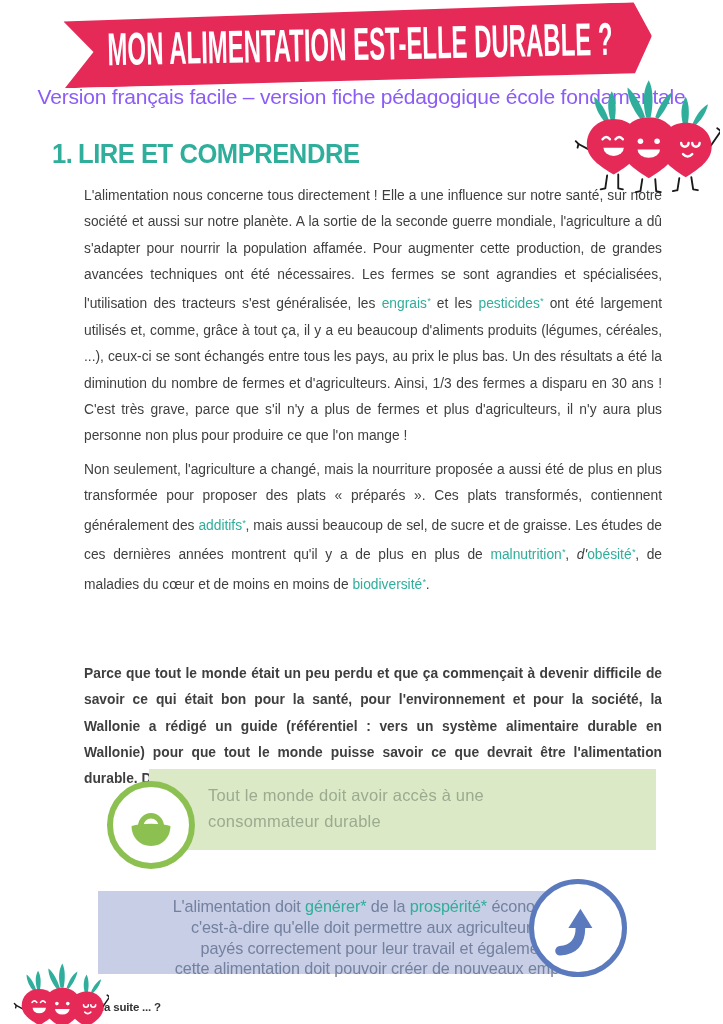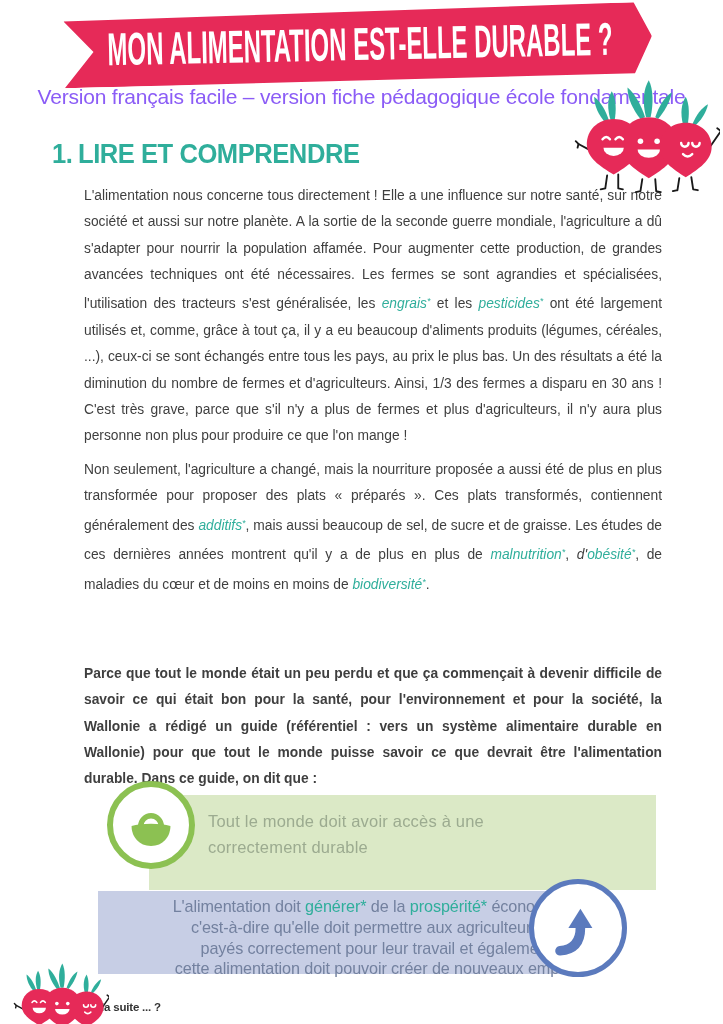--- a/index.html
+++ b/index.html
@@ -41,27 +41,27 @@
   .section-heading .num{margin-right:6px;}
   
   .para{
     position:absolute;left:84px;width:578px;
     font-size:13.8px;line-height:26.3px;text-align:justify;color:var(--body-text);
   }
   .para-1{top:183px;}
   .para-2{top:457px;}
   .para-3{top:591px;}
   .para-4{top:661px;font-weight:bold;}
-  .seg-term{color:var(--teal);font-style:italic;}
+  .seg-term{color:var(--teal);}
   .seg-sup{color:var(--teal);font-size:0.65em;vertical-align:0.5em;font-style:italic;}
   .seg-italic{font-style:italic;}
   .seg-accent{color:var(--teal);}
   
   .green-box{
-    position:absolute;left:149px;top:795px;width:507px;height:95px;
+    position:absolute;left:149px;top:769px;width:507px;height:81px;
     background:var(--green-bg);z-index:1;
   }
   .green-box .txt{
     position:absolute;left:59px;top:13px;width:310px;
     color:var(--green-text);font-size:16.5px;line-height:26px;letter-spacing:0.2px;
   }
   .green-circle{
     position:absolute;left:107px;top:781px;width:88px;height:88px;border-radius:50%;
     background:#fff;border:6px solid var(--green);z-index:2;
     display:flex;align-items:center;justify-content:center;
@@ -143,21 +143,21 @@
 
   <div class="section-heading">
     <span class="num">1.</span><span>LIRE ET COMPRENDRE</span>
   </div>
 
   <p class="para para-1"><span class="seg-plain">L'alimentation nous concerne tous directement ! Elle a une influence sur notre santé, sur notre société et aussi sur notre planète. A la sortie de la seconde guerre mondiale, l'agriculture a dû s'adapter pour nourrir la population affamée. Pour augmenter cette production, de grandes avancées techniques ont été nécessaires. Les fermes se sont agrandies et spécialisées, l'utilisation des tracteurs s'est généralisée, les </span><span class="seg-term">engrais</span><span class="seg-sup">*</span><span class="seg-plain"> et les </span><span class="seg-term">pesticides</span><span class="seg-sup">*</span><span class="seg-plain"> ont été largement utilisés et, comme, grâce à tout ça, il y a eu beaucoup d'aliments produits (légumes, céréales, ...), ceux-ci se sont échangés entre tous les pays, au prix le plus bas. Un des résultats a été la diminution du nombre de fermes et d'agriculteurs. Ainsi, 1/3 des fermes a disparu en 30 ans ! C'est très grave, parce que s'il n'y a plus de fermes et plus d'agriculteurs, il n'y aura plus personne non plus pour produire ce que l'on mange !</span></p>
   <p class="para para-2"><span class="seg-plain">Non seulement, l'agriculture a changé, mais la nourriture proposée a aussi été de plus en plus transformée pour proposer des plats « préparés ». Ces plats transformés, contiennent généralement des </span><span class="seg-term">additifs</span><span class="seg-sup">*</span><span class="seg-plain">, mais aussi beaucoup de sel, de sucre et de graisse. Les études de ces dernières années montrent qu'il y a de plus en plus de </span><span class="seg-term">malnutrition</span><span class="seg-sup">*</span><span class="seg-plain">, </span><span class="seg-italic">d'</span><span class="seg-term">obésité</span><span class="seg-sup">*</span><span class="seg-plain">, de maladies du cœur et de moins en moins de </span><span class="seg-term">biodiversité</span><span class="seg-sup">*</span><span class="seg-plain">.</span></p>
   <p class="para para-4"><span class="seg-plain">Parce que tout le monde était un peu perdu et que ça commençait à devenir difficile de savoir ce qui était bon pour la santé, pour l'environnement et pour la société, la Wallonie a rédigé un guide (référentiel : vers un système alimentaire durable en Wallonie) pour que tout le monde puisse savoir ce que devrait être l'alimentation durable. Dans ce guide, on dit que :</span></p>
 
   <div class="green-box">
-    <div class="txt"><span class="seg-plain">Tout le monde doit avoir accès à une</span><br><span class="seg-plain">correctement durable</span></div>
+    <div class="txt"><span class="seg-plain">Tout le monde doit avoir accès à une</span><br><span class="seg-plain">consommateur durable</span></div>
   </div>
   <div class="green-circle">
     <svg width="54" height="54" viewBox="0 0 100 100">
       <path d="M31,52 A19,19 0 0 1 69,52" stroke="#8cc152" stroke-width="10" fill="none"></path>
       <path d="M14,52 C32,46 68,46 86,52 C86,72 72,89 50,89 C28,89 14,72 14,52 Z" fill="#8cc152"></path>
     </svg>
   </div>
 
   <div class="blue-box">
     <div class="txt"><span class="seg-plain">L'alimentation doit </span><span class="seg-accent">générer*</span><span class="seg-plain"> de la </span><span class="seg-accent">prospérité*</span><span class="seg-plain"> économique,</span><br><span class="seg-plain">c'est-à-dire qu'elle doit permettre aux agriculteurs d'être</span><br><span class="seg-plain">payés correctement pour leur travail et également que</span><br><span class="seg-plain">cette alimentation doit pouvoir créer de nouveaux emplois</span></div>

